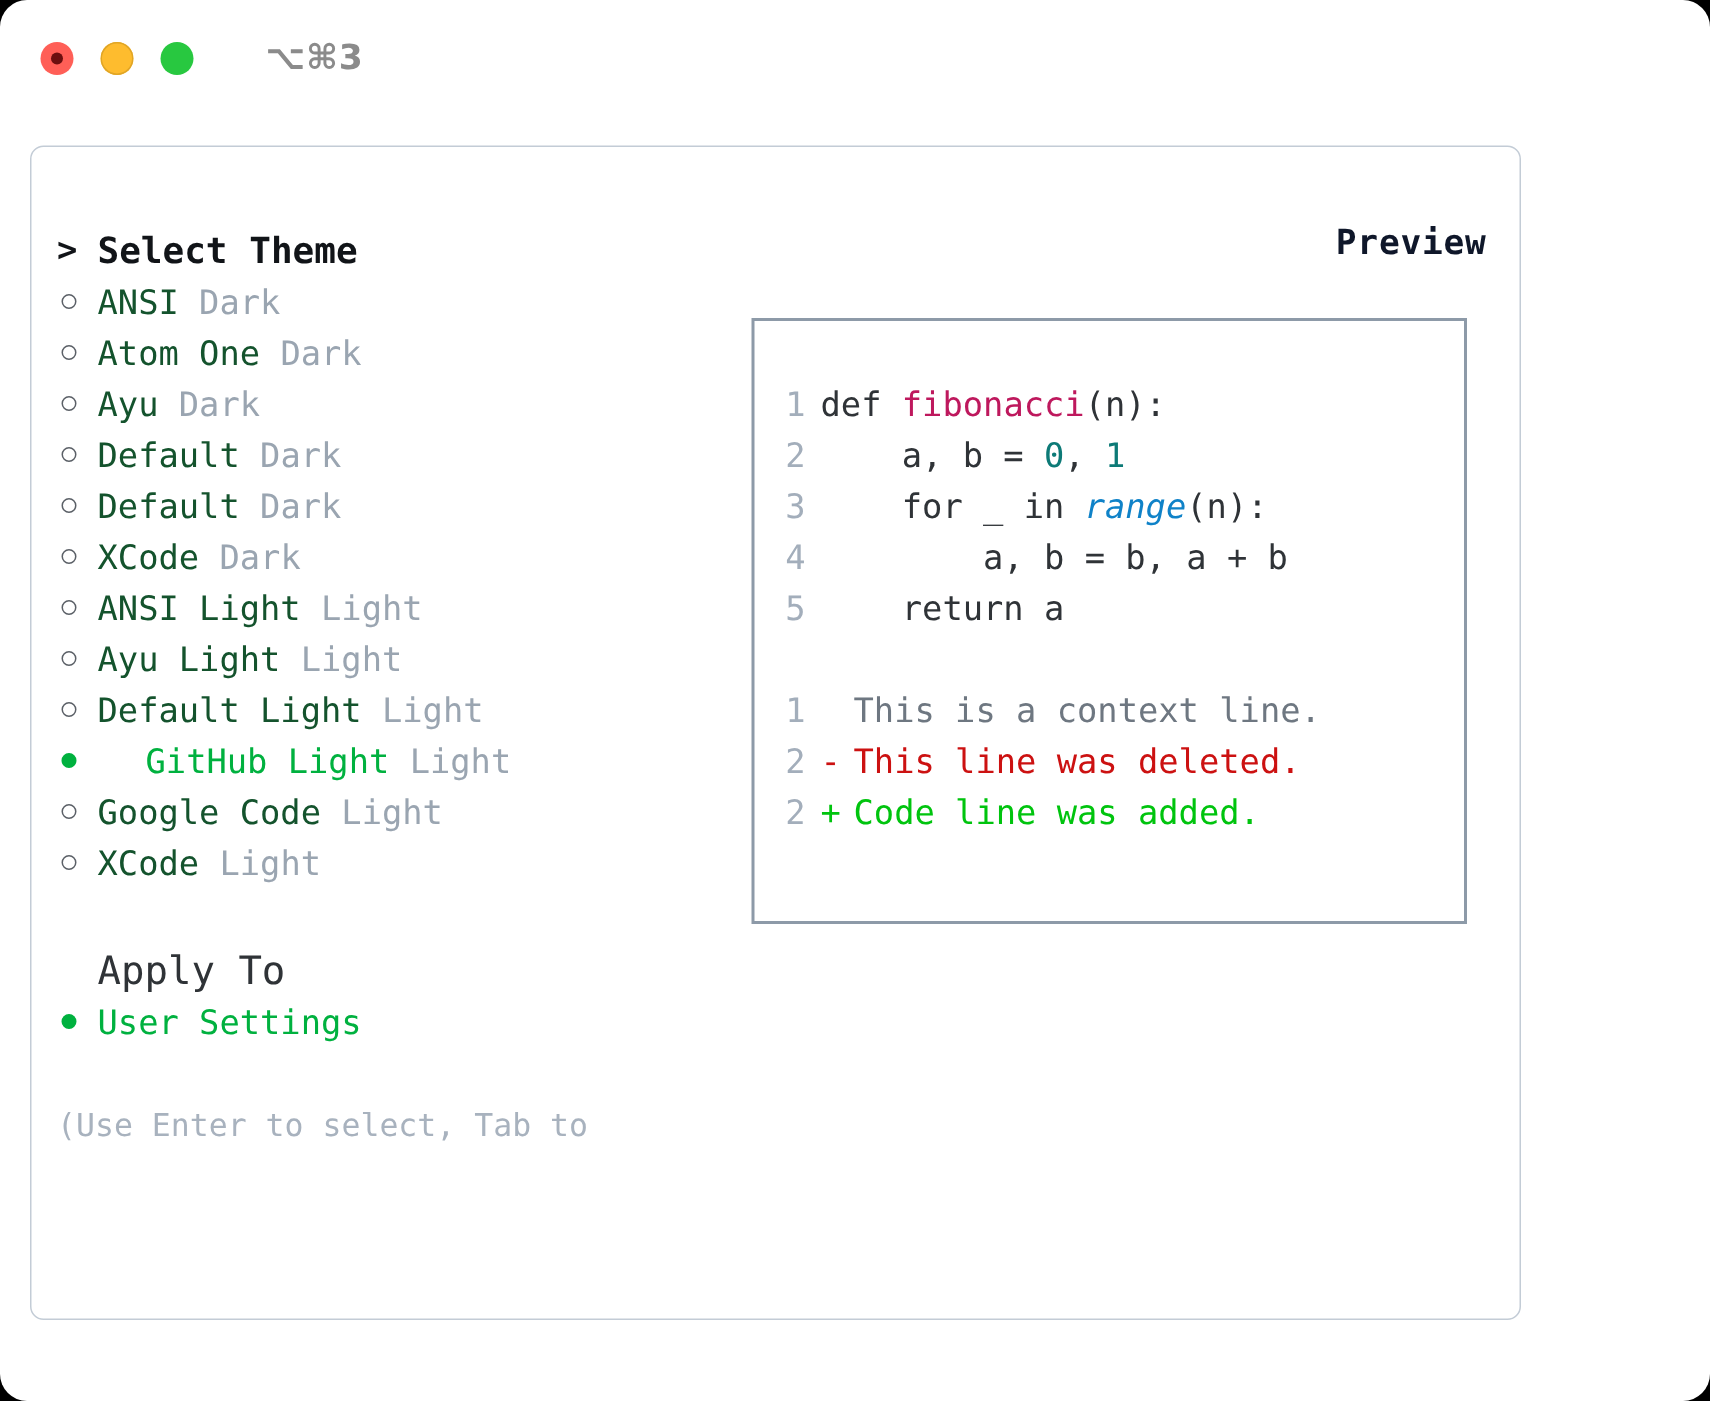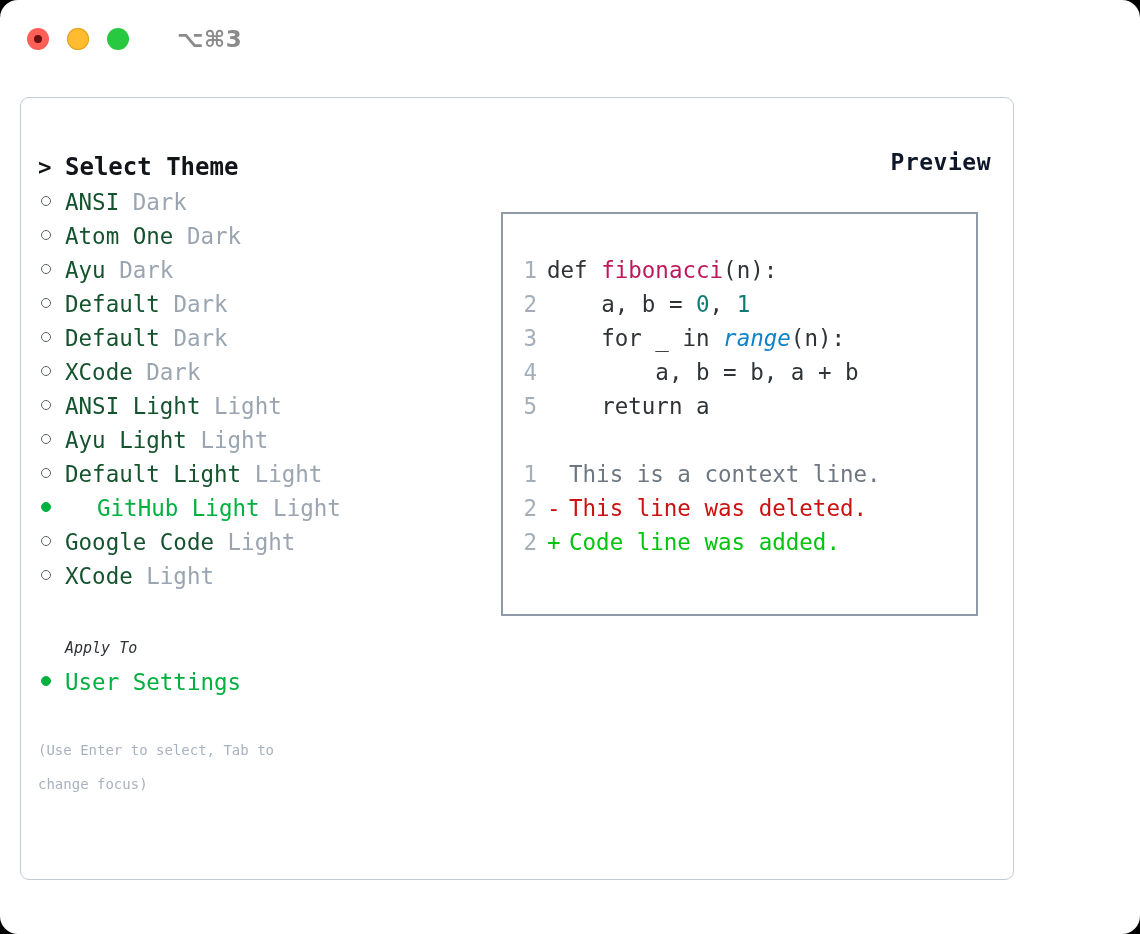--- a/index.html
+++ b/index.html
@@ -132,30 +132,29 @@
     color: #111418;
     height: 36px;
   }
   #header-row .marker { font-weight: bold; color: #111418; }
   .theme-name { color: #14532d; }
   .theme-name.selected { color: #00b13f; margin-left: 32px; }
   .variant { color: #9aa5b1; }
 
   .section-gap { height: 38px; }
   #apply-header {
-    font-size: 15px;
+    font-size: 26px;
     color: #2f3337;
-    font-style: italic;
   }
   .opt-name { color: #2f3337; }
   .opt-name.selected { color: #00b13f; }
 
   #help-text {
     margin-top: 34px;
-    font-size: 14px;
+    font-size: 21px;
     line-height: 34px;
     color: #a8b2be;
     width: 400px;
   }
 
   
   #right-col {
     position: absolute;
     left: 480px;
     top: 51px;
@@ -276,21 +275,20 @@
 
       <div class="row" id="apply-header">
         <span class="marker"></span><span>Apply To</span>
       </div>
       <div class="row">
         <span class="marker-bullet filled"></span><span class="opt-name selected">User Settings</span>
       </div>
 
       <div id="help-text">
         <div>(Use Enter to select, Tab to</div>
-        <div>change focus)</div>
       </div>
     </div>
 
     <div id="right-col">
       <div id="preview-title">Preview</div>
 
       <div id="preview-box">
         <div id="code-area">
 
           <div class="code-line">

